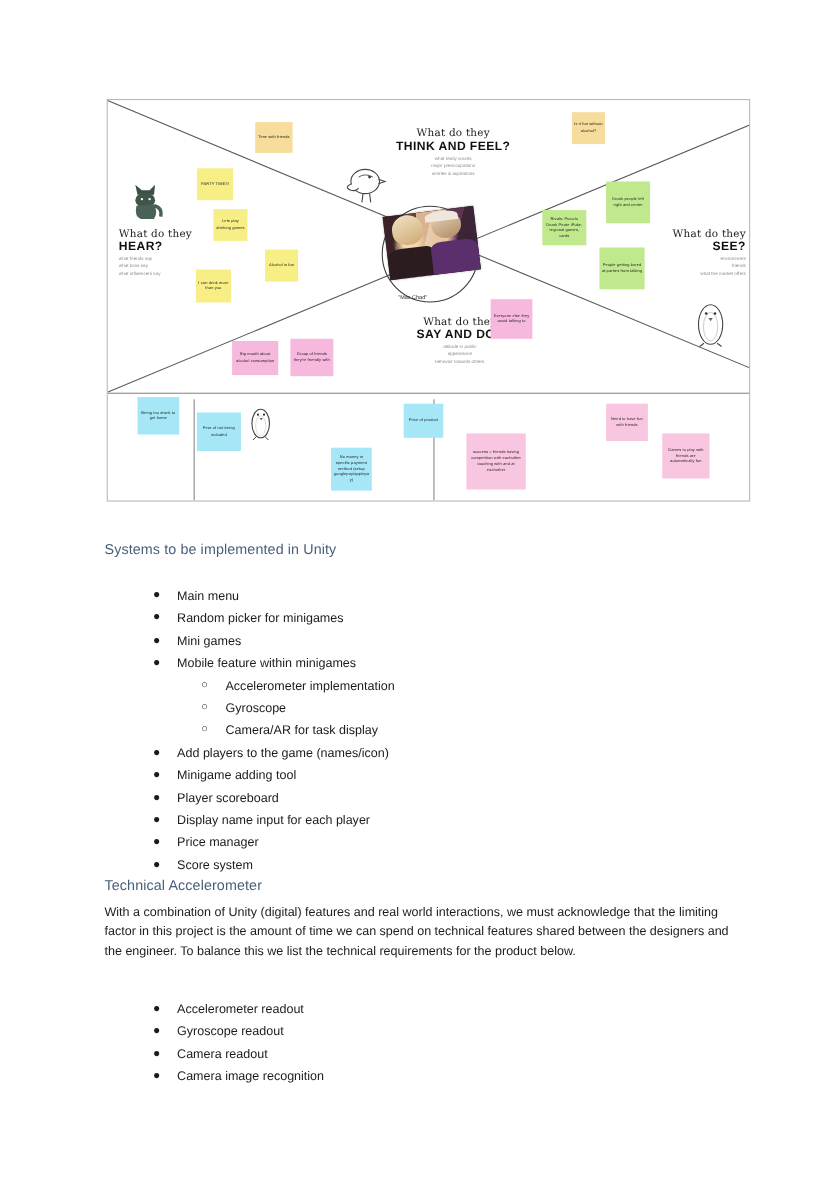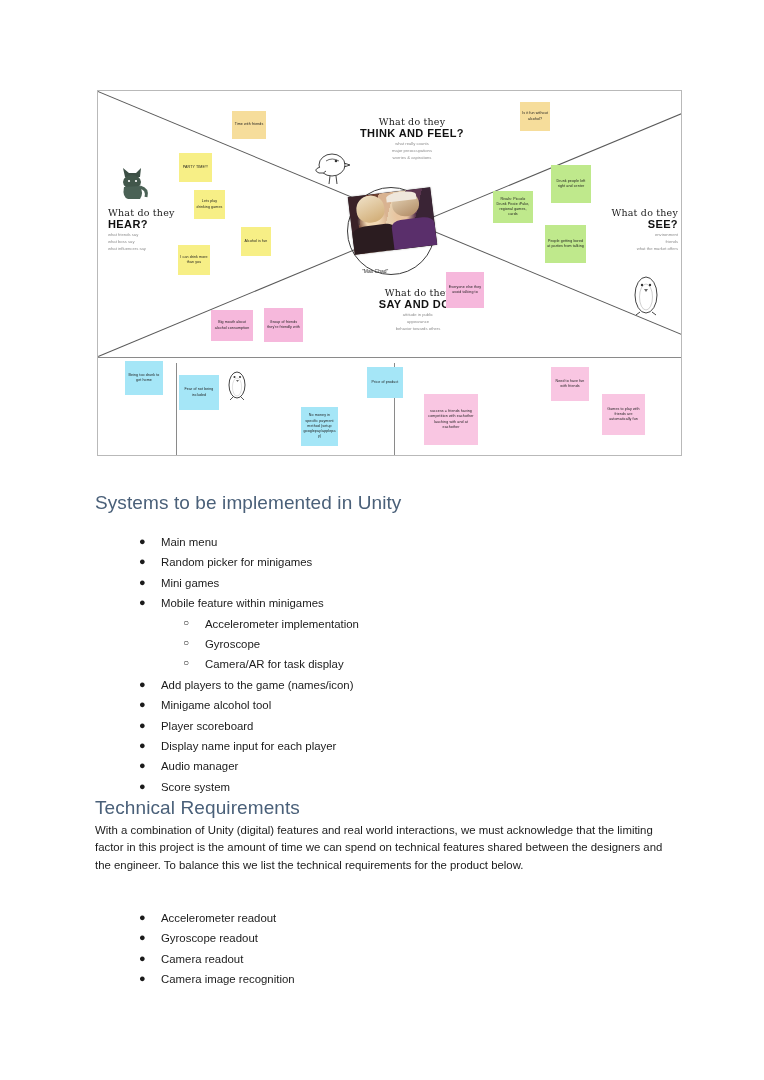--- a/index.html
+++ b/index.html
@@ -88,21 +88,21 @@
     font-family:"Liberation Sans",sans-serif;
   }
 
   
   .doodle{position:absolute;}
   .doodle svg{display:block;}
 
   
   .h1t{
     position:absolute;font-family:"Liberation Sans",sans-serif;
-    font-size:19px;color:#4a6079;font-weight:400;letter-spacing:.1px;
+    font-size:13px;color:#4a6079;font-weight:400;letter-spacing:.1px;
   }
   .para{
     position:absolute;font-size:11.4px;line-height:1.52;color:#1b1b1b;
     font-family:"Liberation Sans",sans-serif;
   }
   ul.lst{position:absolute;margin:0;padding:0;list-style:none;}
   ul.lst li{
     font-size:11.4px;line-height:1.79;color:#1b1b1b;position:relative;
     padding-left:0;white-space:nowrap;
   }
@@ -249,28 +249,28 @@
 
   <ul class="lst" id="list1" style="left:161px;top:532px;">
       <li><span class="bul">●</span><span>Main menu</span></li>
       <li><span class="bul">●</span><span>Random picker for minigames</span></li>
       <li><span class="bul">●</span><span>Mini games</span></li>
       <li><span class="bul">●</span><span>Mobile feature within minigames</span></li>
       <li class="lvl2"><span class="cir" style="left: 22px;">○</span><span>Accelerometer implementation</span></li>
       <li class="lvl2"><span class="cir" style="left: 22px;">○</span><span>Gyroscope</span></li>
       <li class="lvl2"><span class="cir" style="left: 22px;">○</span><span>Camera/AR for task display</span></li>
       <li><span class="bul">●</span><span>Add players to the game (names/icon)</span></li>
-      <li><span class="bul">●</span><span>Minigame alcohol tool</span></li>
+      <li><span class="bul">●</span><span>Minigame adding tool</span></li>
       <li><span class="bul">●</span><span>Player scoreboard</span></li>
       <li><span class="bul">●</span><span>Display name input for each player</span></li>
-      <li><span class="bul">●</span><span>Audio manager</span></li>
+      <li><span class="bul">●</span><span>Price manager</span></li>
       <li><span class="bul">●</span><span>Score system</span></li>
     </ul>
 
-  <div class="h1t" style="left:95px;top:797px;">Technical Requirements</div>
+  <div class="h1t" style="left:95px;top:797px;">Technical Accelerometer</div>
 
   <div class="para" style="left:95px;top:822px;width:570px;">With a combination of Unity (digital) features and real world interactions, we must acknowledge that the limiting factor in this project is the amount of time we can spend on technical features shared between the designers and the engineer. To balance this we list the technical requirements for the product below.</div>
 
   <ul class="lst" id="list2" style="left:161px;top:908px;">
       <li><span class="bul">●</span><span>Accelerometer readout</span></li>
       <li><span class="bul">●</span><span>Gyroscope readout</span></li>
       <li><span class="bul">●</span><span>Camera readout</span></li>
       <li><span class="bul">●</span><span>Camera image recognition</span></li>
     </ul>
 

